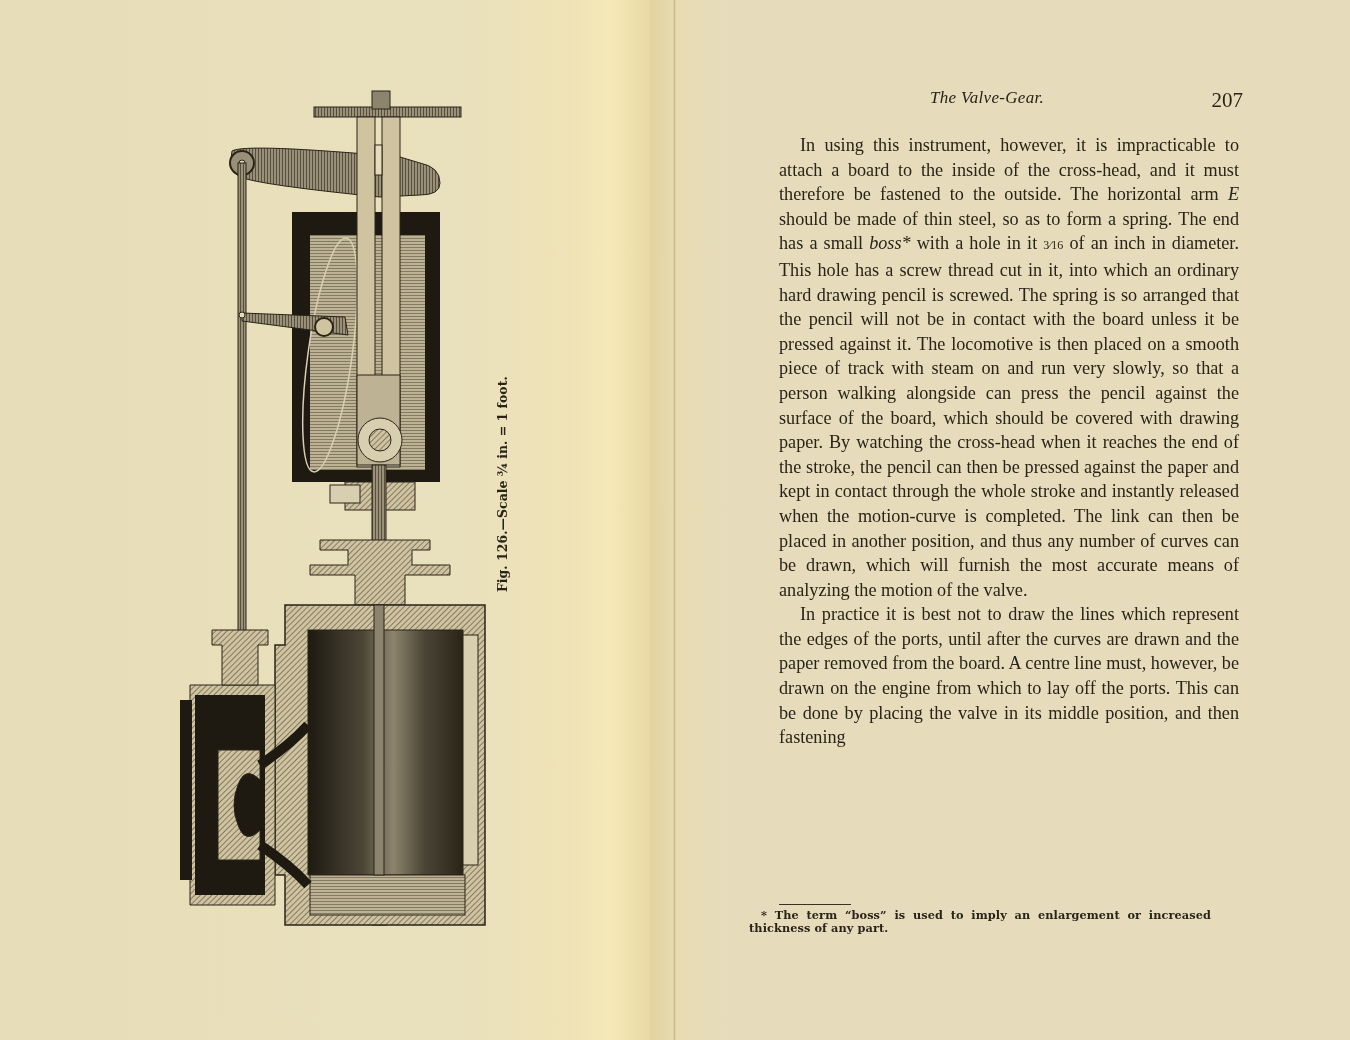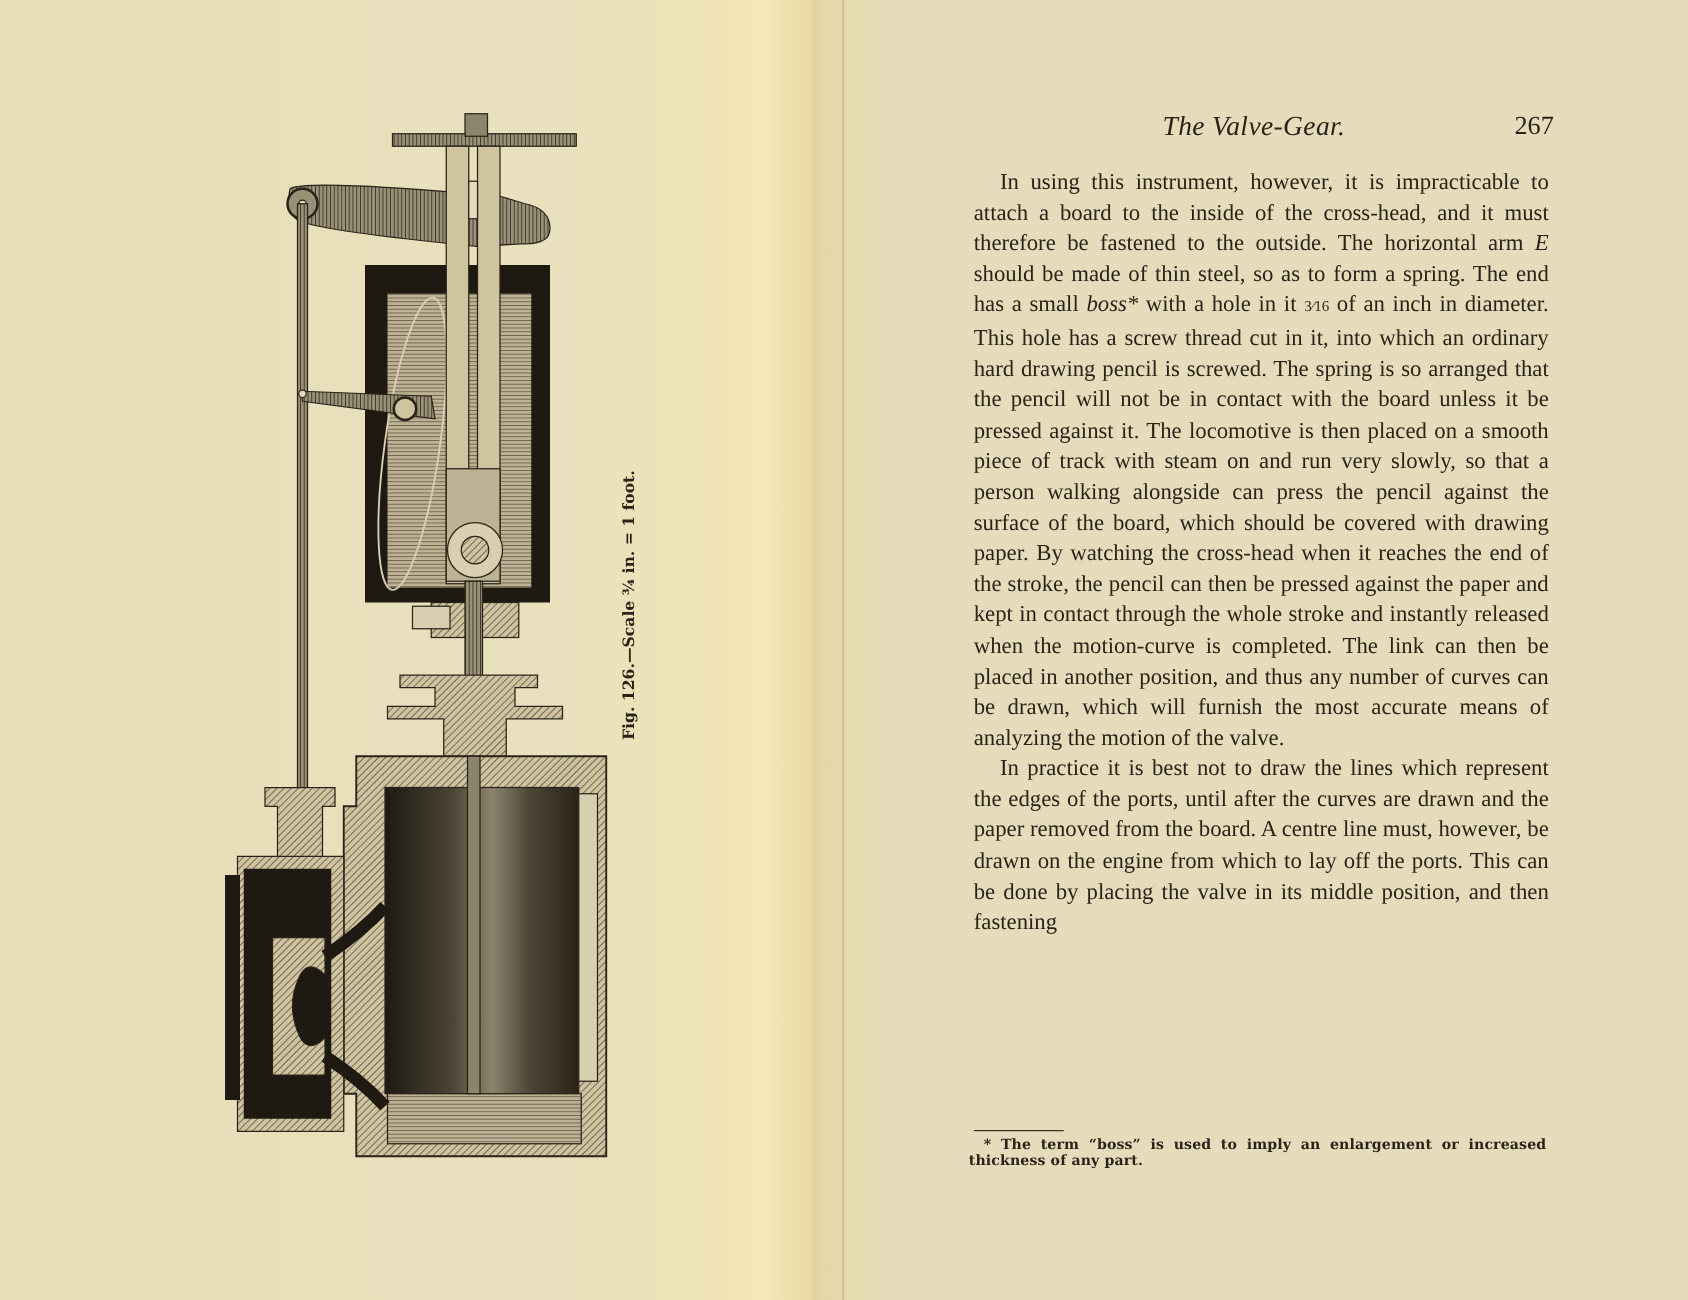--- a/index.html
+++ b/index.html
@@ -3,28 +3,28 @@
 <meta charset="utf-8">
 <style>
   html,body{margin:0;padding:0;}
   body{width:1350px;height:1040px;overflow:hidden;background:#e6dcb6;position:relative;
        font-family:"Liberation Serif","DejaVu Serif",serif;color:#2a2418;}
   .page{position:absolute;top:0;height:1040px;}
   .page-left{left:0;width:650px;background:linear-gradient(90deg,#e7ddb8 0%,#e9e0bd 70%,#efe3b6 88%,#f6e9b8 94%,#e8d8a4 100%);}
   .page-right{left:650px;width:700px;background:linear-gradient(90deg,#e2d3a0 0%,#e8dcb2 4%,#e6dcbc 12%,#e6dcbc 100%);}
   .gutter{position:absolute;left:673px;top:0;width:3px;height:1040px;background:linear-gradient(90deg,rgba(120,100,60,.0),rgba(120,100,60,.25),rgba(120,100,60,.0));}
   .running-head{position:absolute;left:780px;top:88px;width:463px;height:28px;}
-  .running-title{position:absolute;left:150px;top:0;font-style:italic;font-size:22px;letter-spacing:.3px;}
+  .running-title{position:absolute;left:150px;top:0;font-style:italic;font-size:17px;letter-spacing:.3px;}
   .page-number{position:absolute;right:0;top:0;font-size:21px;}
   .body-text{position:absolute;left:779px;top:133px;width:460px;font-size:18.2px;line-height:24.6px;text-align:justify;}
   .body-text p{margin:0;}
   .body-text p.indent{text-indent:21px;}
   .body-text p.cont{text-indent:0;}
   .footnote-rule{position:absolute;left:779px;top:904px;width:72px;height:1px;background:#3a3224;}
-  .footnote{position:absolute;left:775px;top:909px;width:462px;font-family:"DejaVu Serif",serif;font-weight:bold;font-size:11.3px;line-height:12.5px;text-align:justify;letter-spacing:.1px;}
+  .footnote{position:absolute;left:749px;top:909px;width:462px;font-family:"DejaVu Serif",serif;font-weight:bold;font-size:11.3px;line-height:12.5px;text-align:justify;letter-spacing:.1px;}
   .footnote .first{text-indent:12px;}
   .figure{position:absolute;left:150px;top:85px;width:380px;height:850px;}
   .fig-caption{position:absolute;left:495px;top:592px;transform:rotate(-90deg);transform-origin:left top;
      font-family:"DejaVu Serif",serif;font-weight:bold;font-size:12.5px;white-space:nowrap;color:#2a2418;}
 </style>
 </head>
 <body>
 
 <div class="page page-left"></div>
 <div class="page page-right"></div>
@@ -104,21 +104,21 @@
 
   <path d="M110 680 Q140 660 158 640" stroke="#1e1a12" stroke-width="10" fill="none"></path>
   <path d="M110 760 Q140 780 158 800" stroke="#1e1a12" stroke-width="10" fill="none"></path>
 </svg>
 </div>
 
 <div class="fig-caption">Fig. 126.—Scale ¾ in. = 1 foot.</div>
 
 <div class="running-head">
   <span class="running-title">The Valve-Gear.</span>
-  <span class="page-number">267</span>
+  <span class="page-number">207</span>
 </div>
 
 <div class="body-text">
   <p class="indent"><span>In using this instrument, however, it is impracticable to attach a board to the inside of the cross-head, and it must therefore be fastened to the outside. The horizontal arm </span><i>E</i><span> should be made of thin steel, so as to form a spring. The end has a small </span><i>boss*</i><span> with a hole in it </span><span style="font-size:12px;">3⁄16</span><span> of an inch in diameter. This hole has a screw thread cut in it, into which an ordinary hard drawing pencil is screwed. The spring is so arranged that the pencil will not be in contact with the board unless it be pressed against it. The locomotive is then placed on a smooth piece of track with steam on and run very slowly, so that a person walking alongside can press the pencil against the surface of the board, which should be covered with drawing paper. By watching the cross-head when it reaches the end of the stroke, the pencil can then be pressed against the paper and kept in contact through the whole stroke and instantly released when the motion-curve is completed. The link can then be placed in another position, and thus any number of curves can be drawn, which will furnish the most accurate means of analyzing the motion of the valve.</span></p>
   <p class="indent">In practice it is best not to draw the lines which represent the edges of the ports, until after the curves are drawn and the paper removed from the board. A centre line must, however, be drawn on the engine from which to lay off the ports. This can be done by placing the valve in its middle position, and then fastening</p>
 </div>
 
 <div class="footnote-rule"></div>
 <div class="footnote">
     <div class="first">* The term “boss” is used to imply an enlargement or increased thickness of any part.</div>

